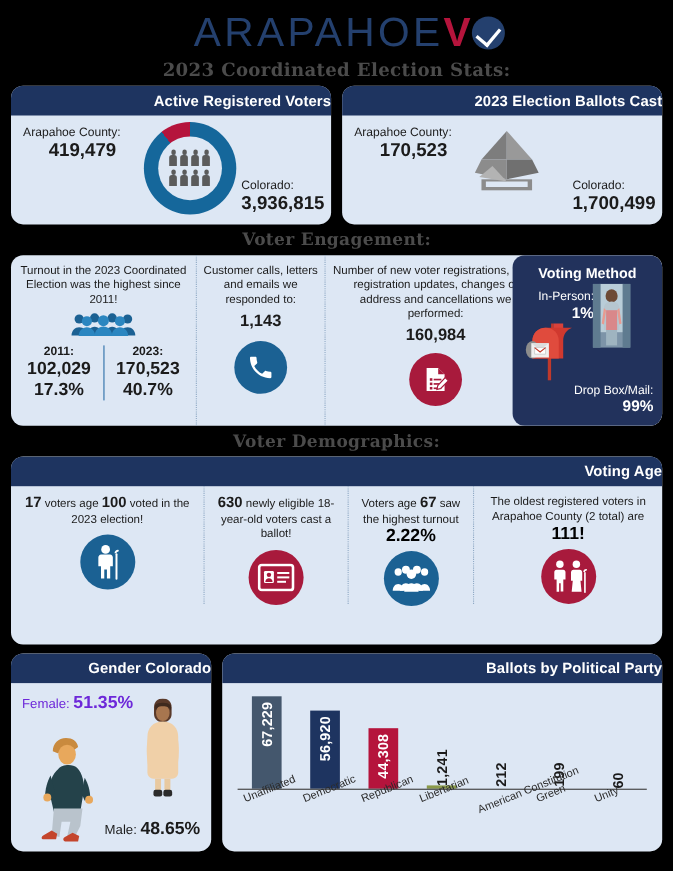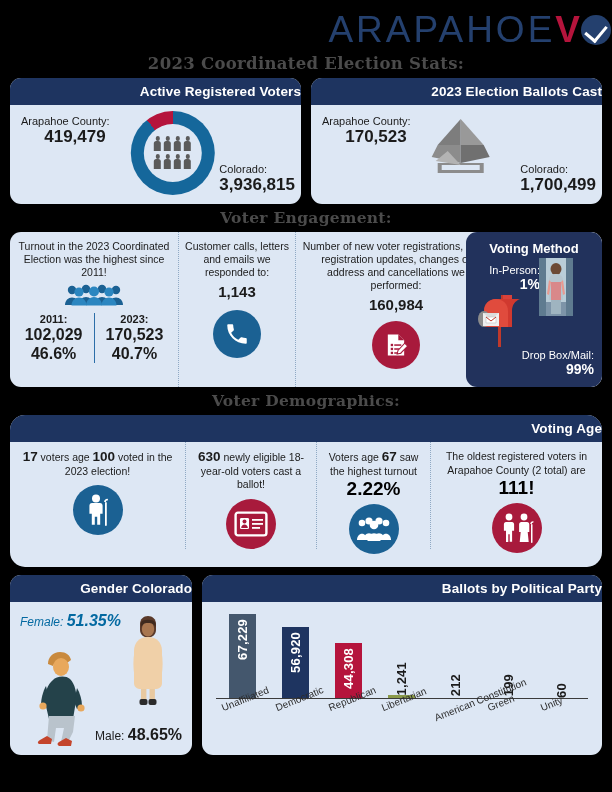--- a/index.html
+++ b/index.html
@@ -7,21 +7,21 @@
     width: 612px; height: 792px;
     background: #000000;
     font-family: "Liberation Sans", sans-serif;
     overflow: hidden;
     position: relative;
   }
   .page { position: relative; width: 612px; height: 792px; }
 
   
   .logo-wrap {
-    text-align: right;
+    text-align: center;
     padding-top: 9px;
     height: 50px;
     padding-left: 24px;
   }
   .logo {
     display: inline-flex; align-items: center;
     font-size: 37px; letter-spacing: 1.5px;
     font-family: "Liberation Sans", sans-serif;
     font-weight: 300;
   }
@@ -138,42 +138,42 @@
   .vm .inperson { position: absolute; left: 10px; top: 32px; text-align: right; width: 64px; }
   .vm .inperson .t { font-size: 11px; }
   .vm .inperson .p { font-size: 14px; font-weight: 700; }
   .vm .dropbox { position: absolute; right: 8px; bottom: 10px; text-align: right; }
   .vm .dropbox .t { font-size: 11px; }
   .vm .dropbox .p { font-size: 14px; font-weight: 700; }
   .booth { position: absolute; right: 26px; top: 26px; }
   .mailbox { position: absolute; left: 8px; bottom: 36px; }
 
   
-  .age-card { height: 152px; border-radius: 15px; }
+  .age-card { height: 171px; }
   .age-body { display: flex; height: 107px; }
   .age-col { position: relative; text-align: center; padding: 8px 7px 0; }
   .age-col + .age-col { border-left: 1.5px dotted #8fa9c4; }
   .age-col p { font-size: 10.5px; line-height: 13.5px; color: #1b1b1b; }
   .age-col b { font-weight: 700; font-size: 13.5px; }
-  .age-col .pct { font-size: 19px; font-weight: 700; }
+  .age-col .pct { font-size: 16px; font-weight: 700; }
   .a1 { width: 175px; }
   .a2 { width: 131px; }
   .a3 { width: 114px; }
   .a4 { width: 172px; }
   .big-circ {
     width: 50px; height: 50px; border-radius: 50%;
     display: flex; align-items: center; justify-content: center;
     margin: 7px auto 0;
   }
 
   
   .bot-row { height: 180px; }
   .gender-card { width: 182px; height: 180px; position: relative; }
   .gender-card .body { position: relative; height: 150px; }
-  .g-female { position: absolute; left: 10px; top: 10px; font-size: 12px; color: #0369a1; font-style: italic; }
+  .g-female { position: absolute; left: 10px; top: 10px; font-size: 12px; color: #6d28d9; }
   .g-female b { font-size: 16px; font-weight: 700; }
   .g-male { position: absolute; right: 10px; bottom: 8px; font-size: 12px; color: #1b1b1b; }
   .g-male b { font-size: 16px; font-weight: 700; }
 
   .party-card { flex: 1; height: 180px; position: relative; }
   .chart-area { position: relative; height: 150px; }
   .axis {
     position: absolute; left: 14px; right: 14px; top: 96px;
     border-top: 1.3px solid #3b3b3b;
   }
@@ -289,21 +289,21 @@
                 <path d="M22 21.5c0-5 3.6-8.6 8-8.6s8 3.6 8 8.6z"></path>
               <circle cx="45" cy="8" r="4.6"></circle>
                 <path d="M37.5 21.5c0-4.6 3.4-8 7.5-8s7.5 3.4 7.5 8z"></path>
             </g>
           </svg>
         </div>
         <div class="stats2">
           <div class="stat">
             <div class="y">2011:</div>
             <div class="v">102,029</div>
-            <div class="v">46.6%</div>
+            <div class="v">17.3%</div>
           </div>
           <div class="stat">
             <div class="y">2023:</div>
             <div class="v">170,523</div>
             <div class="v">40.7%</div>
           </div>
         </div>
       </div>
 
       <div class="eng-col c2">

